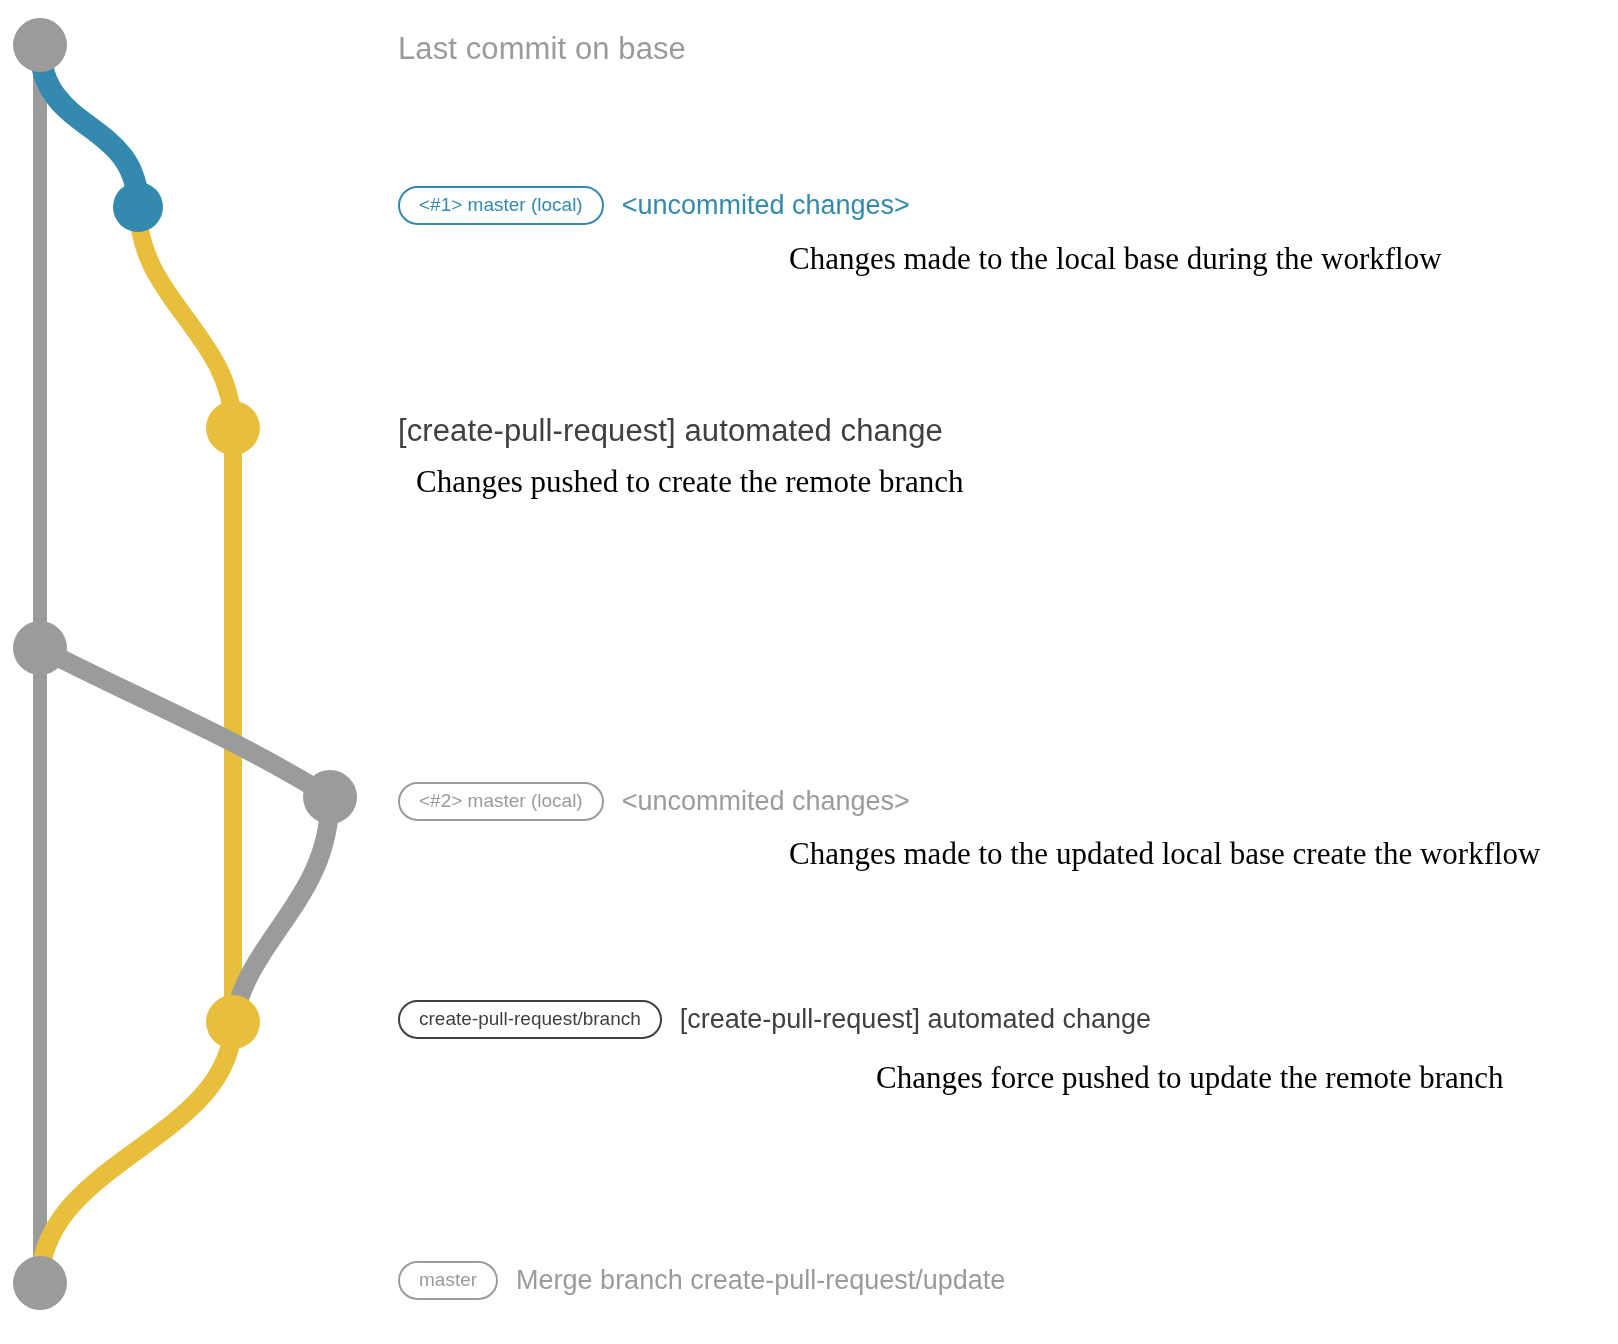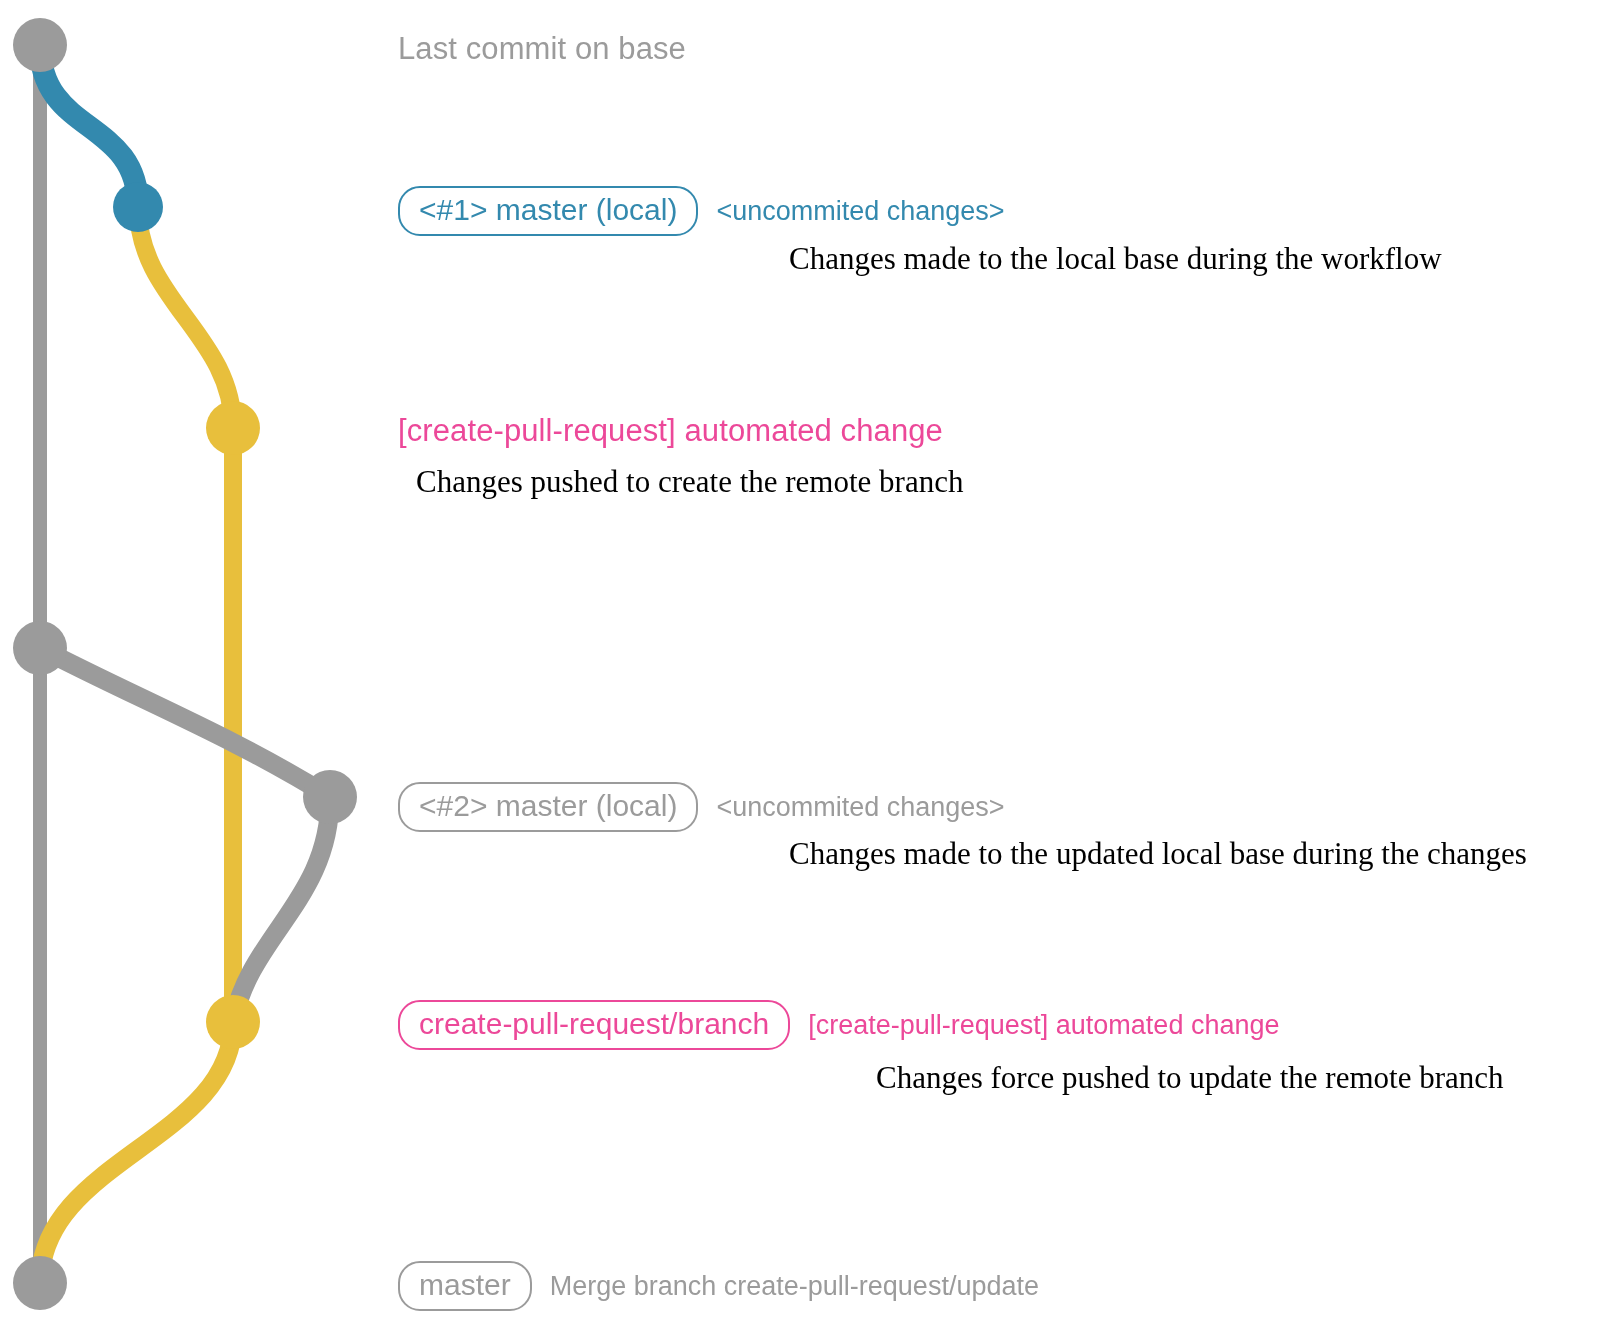--- a/index.html
+++ b/index.html
@@ -33,39 +33,39 @@
   .headline {
     font-family: "Liberation Sans", sans-serif;
     font-size: 31px;
     letter-spacing: 0.1px;
   }
   .badge {
     display: inline-block;
     border: 2px solid currentColor;
     border-radius: 22px;
     padding: 7px 19px 9px 19px;
-    font-size: 30px;
+    font-size: 19px;
     line-height: 1;
     font-family: "Liberation Sans", sans-serif;
   }
   .subject {
     font-size: 27px;
     font-family: "Liberation Sans", sans-serif;
     margin-left: 18px;
   }
   .desc {
     position: absolute;
     font-family: "Liberation Serif", serif;
     font-size: 31px;
     color: #000000;
     white-space: nowrap;
   }
   .gray   { color: #9b9b9b; }
   .blue   { color: #3389ae; }
-  .yellow { color: #ec4899; }
+  .yellow { color: #404040; }
 </style>
 </head>
 <body>
 
 <div id="canvas">
 
   <svg id="graph" viewBox="0 0 420 1344">
 
     <path d="M40,45 L40,648 L40,1283" stroke="#9b9b9b" stroke-width="14" fill="none" stroke-linecap="round"></path>
 
@@ -103,21 +103,21 @@
   <div class="row" style="left:398px; top:413px;">
     <span class="headline yellow">[create-pull-request] automated change</span>
   </div>
   <div class="desc" style="left:416px; top:464px;">Changes pushed to create the remote branch</div>
 
 
   <div class="row" style="left:398px; top:782px;">
     <span class="badge gray">&lt;#2&gt; master (local)</span>
     <span class="subject gray">&lt;uncommited changes&gt;</span>
   </div>
-  <div class="desc" style="left:789px; top:836px;">Changes made to the updated local base during the changes</div>
+  <div class="desc" style="left:789px; top:836px;">Changes made to the updated local base create the workflow</div>
 
   <div class="row" style="left:398px; top:1000px;">
     <span class="badge yellow">create-pull-request/branch</span>
     <span class="subject yellow">[create-pull-request] automated change</span>
   </div>
   <div class="desc" style="left:876px; top:1060px;">Changes force pushed to update the remote branch</div>
 
   <div class="row" style="left:398px; top:1261px;">
     <span class="badge gray">master</span>
     <span class="subject gray">Merge branch create-pull-request/update</span>

